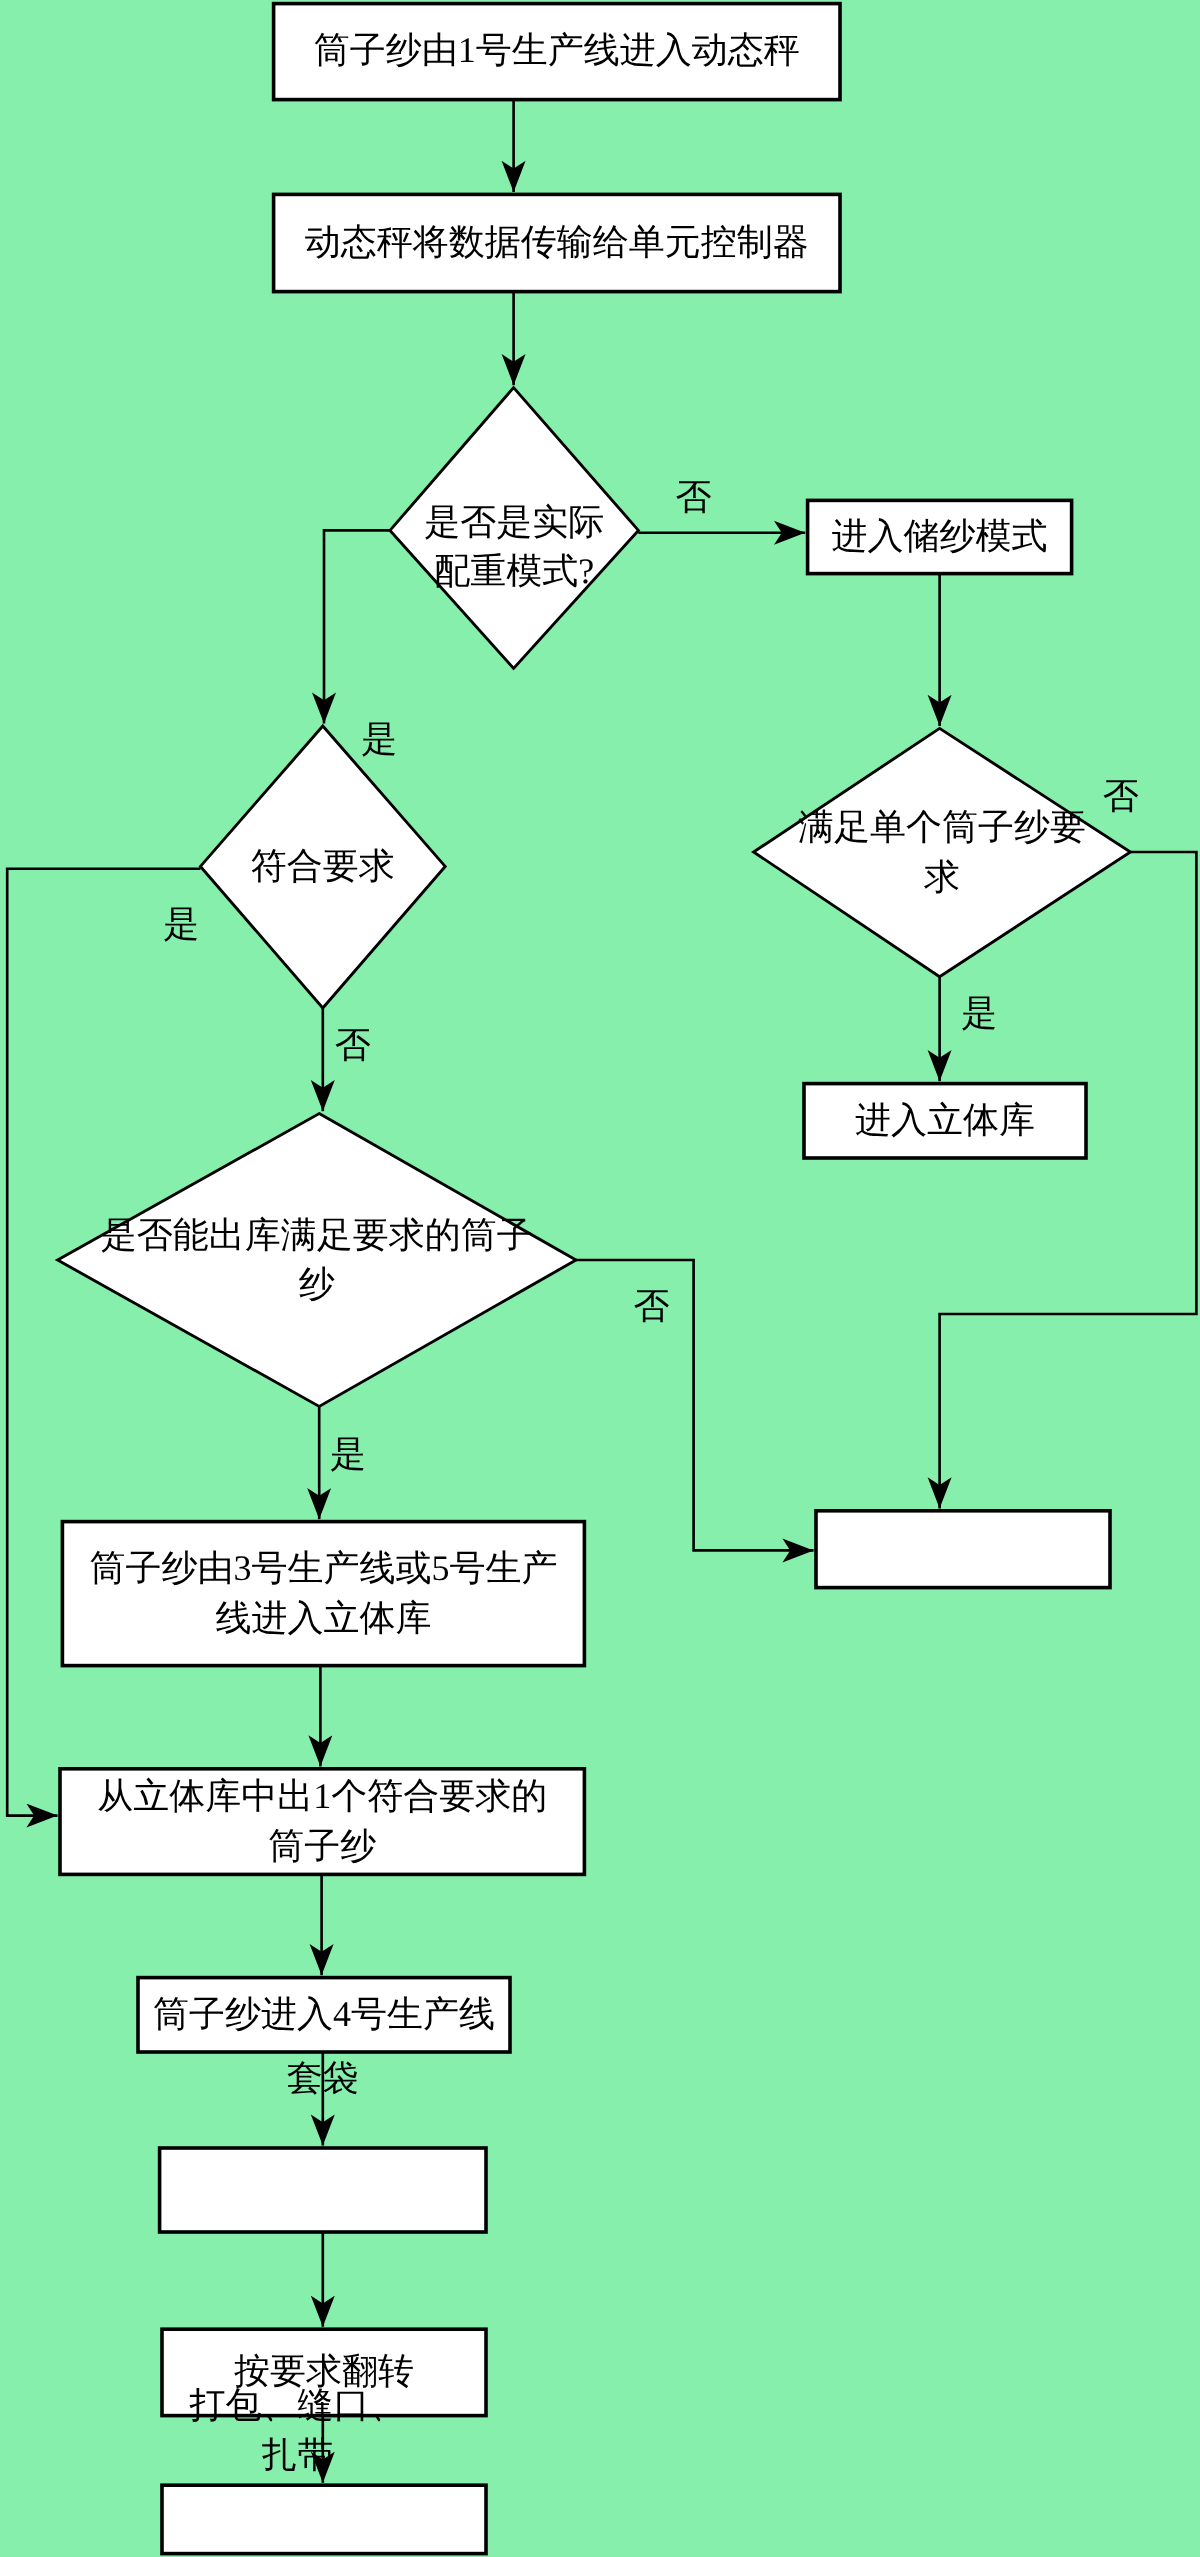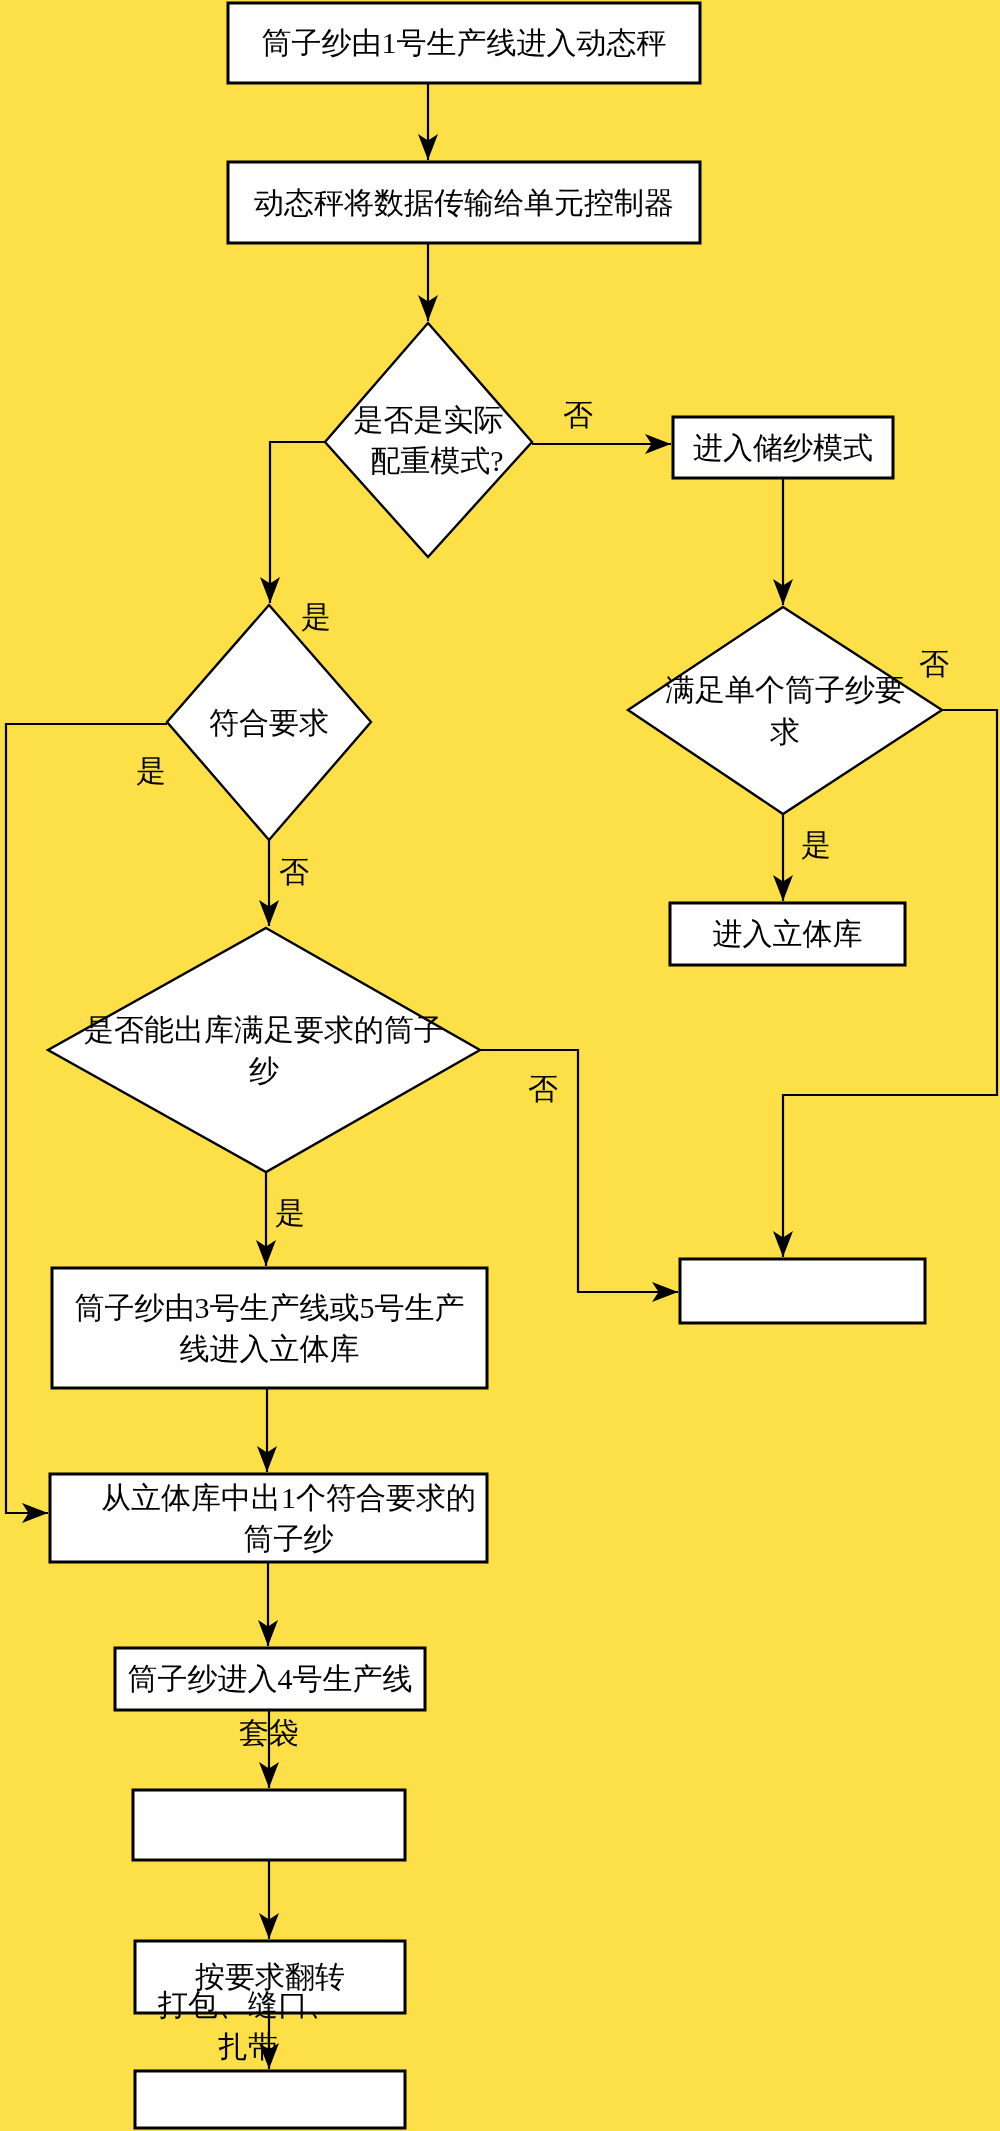--- a/index.html
+++ b/index.html
@@ -1,17 +1,17 @@
 <!DOCTYPE html>
 <html><head>
 <meta charset="utf-8">
 <style>
   html,body { margin:0; padding:0; background:#ffffff; }
   .canvas {
-    position:relative; width:1000px; height:2131px; background:#fde047;
+    position:relative; width:1000px; height:2131px; background:#86efac;
     font-family:"Liberation Serif","DejaVu Serif",serif; color:#000;
     overflow:hidden;
   }
   svg.layer { position:absolute; left:0; top:0; width:1000px; height:2131px; }
   .shape { fill:#ffffff; stroke:#000000; }
   .rect-shape { stroke-width:3px; }
   .diamond-shape { stroke-width:2.4px; }
   .edge { fill:none; stroke:#000000; stroke-width:2.2px; }
   .node-label {
     position:absolute; display:flex; align-items:center; justify-content:center;
@@ -65,32 +65,32 @@
     <rect class="shape rect-shape" x="135" y="2071" width="270" height="57"></rect>
 
     <polygon class="shape diamond-shape" points="428,323 532,442 428,557 325,442"></polygon>
     <polygon class="shape diamond-shape" points="269,605 371,722 269,840 167,722"></polygon>
     <polygon class="shape diamond-shape" points="783,607 942,710 783,814 628,710"></polygon>
     <polygon class="shape diamond-shape" points="266,928 480,1050 266,1172 48,1050"></polygon>
   </svg>
 
   <div class="node-label" style="left:231px; top:6px; width:466px; height:74px;">筒子纱由1号生产线进入动态秤</div>
   <div class="node-label" style="left:231px; top:165px; width:466px; height:75px;">动态秤将数据传输给单元控制器</div>
-  <div class="node-label" style="left:325px; top:323px; width:207px; height:234px;text-align:right;">是否是实际
+  <div class="node-label" style="left:325px; top:339px; width:207px; height:234px;">是否是实际
 配重模式?</div>
   <div class="node-label" style="left:676px; top:420px; width:214px; height:55px;border-radius:18px;">进入储纱模式</div>
   <div class="node-label" style="left:167px; top:605px; width:204px; height:235px;">符合要求</div>
   <div class="node-label" style="left:628px; top:607px; width:314px; height:207px;">满足单个筒子纱要
 求</div>
   <div class="node-label" style="left:673px; top:906px; width:229px; height:56px;">进入立体库</div>
   <div class="node-label" style="left:48px; top:928px; width:432px; height:244px;">是否能出库满足要求的筒子
 纱</div>
   <div class="node-label" style="left:55px; top:1271px; width:429px; height:114px;">筒子纱由3号生产线或5号生产
 线进入立体库</div>
-  <div class="node-label" style="left:53px; top:1477px; width:431px; height:82px;padding-left:20px;">从立体库中出1个符合要求的
+  <div class="node-label" style="left:53px; top:1477px; width:431px; height:82px;">从立体库中出1个符合要求的
 筒子纱</div>
   <div class="node-label" style="left:118px; top:1651px; width:304px; height:56px;border-radius:28px;">筒子纱进入4号生产线</div>
   <div class="node-label" style="left:136px; top:1701px; width:266px; height:64px;">套袋</div>
   <div class="node-label" style="left:138px; top:1944px; width:264px; height:66px;">按要求翻转</div>
   <div class="node-label" style="left:138px; top:2000px; width:220px; height:51px;">打包、缝口、扎带</div>
 
   <div class="edge-label" style="left:563px; top:400px;">否</div>
   <div class="edge-label" style="left:301px; top:602px;">是</div>
   <div class="edge-label" style="left:136px; top:756px;">是</div>
   <div class="edge-label" style="left:279px; top:857px;">否</div>

